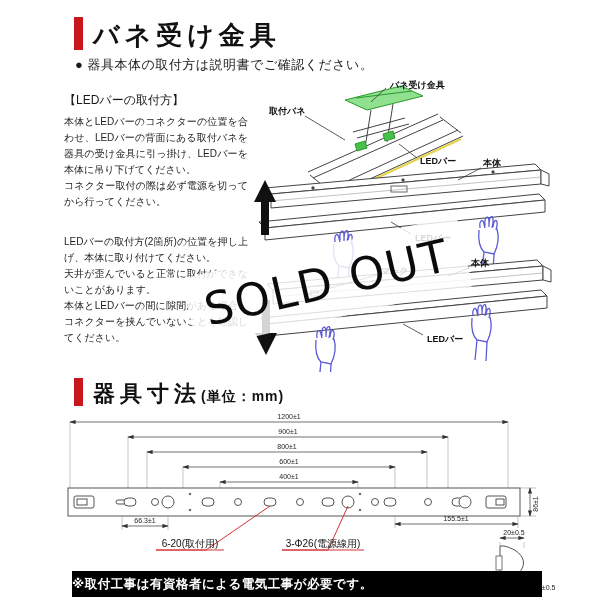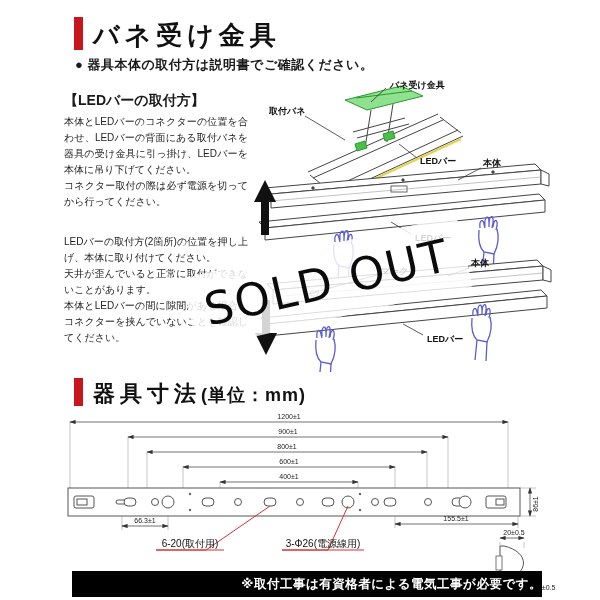--- a/index.html
+++ b/index.html
@@ -2,31 +2,31 @@
 <html><head>
 <meta charset="utf-8">
 <style>
   html,body{margin:0;padding:0;}
   body{width:600px;height:600px;position:relative;overflow:hidden;background:#fff;
        font-family:"Liberation Sans","DejaVu Sans",sans-serif;color:#1a1a1a;}
   .abs{position:absolute;}
   .redbar{background:#c8161d;width:9px;}
   .h1{font-size:26px;font-weight:bold;letter-spacing:5px;color:#111;}
   .h2{font-size:22px;font-weight:bold;letter-spacing:5px;color:#111;}
-  .unit{font-size:18px;font-weight:bold;letter-spacing:1px;text-align:center;}
-  .note{font-size:13px;font-weight:bold;letter-spacing:0.5px;text-align:center;}
-  .boxtitle{font-size:14px;font-weight:bold;}
+  .unit{font-size:14px;font-weight:bold;letter-spacing:1px;text-align:center;}
+  .note{font-size:13px;font-weight:normal;letter-spacing:0.5px;text-align:center;}
+  .boxtitle{font-size:12px;font-weight:normal;}
   .para{font-size:10px;line-height:16px;width:184px;white-space:pre-line;
         text-align:justify;color:#222;}
   .watermark{left:186px;top:246px;transform:rotate(-13deg);transform-origin:center;
        font-family:"DejaVu Sans",sans-serif;font-size:45px;font-weight:400;color:#0b0b0b;
        background:rgba(255,255,255,0.82);padding:10px 16px;letter-spacing:2px;z-index:30;
        white-space:nowrap;}
   .footerbar{left:72px;top:571px;width:470px;height:26px;background:#000;color:#fff;
-       font-size:12.5px;font-weight:bold;text-align:right;line-height:26px;
+       font-size:12.5px;font-weight:bold;text-align:left;line-height:26px;
        letter-spacing:0.5px;z-index:20;}
   svg text{font-family:"Liberation Sans","DejaVu Sans",sans-serif;}
   .dlabel{font-size:9px;font-weight:bold;fill:#111;}
   .dim{font-size:7px;fill:#222;}
   .holelabel{font-size:10px;fill:#111;}
 </style>
 </head>
 <body>
 
 <div class="abs redbar" style="left:74px;top:17px;height:33px;"></div>

